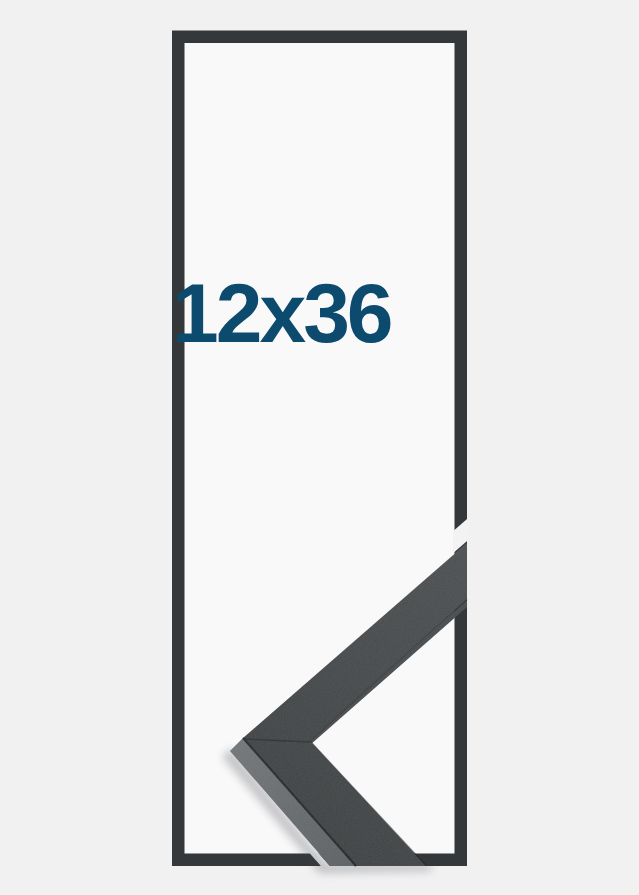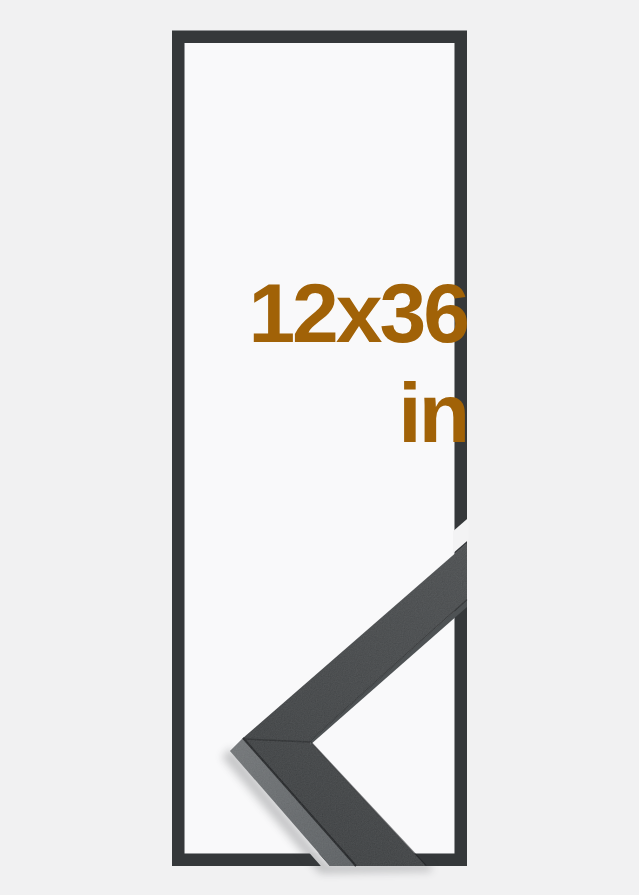--- a/index.html
+++ b/index.html
@@ -20,26 +20,26 @@
     position: absolute;
     left: 0;
     top: 0;
     display: block;
   }
   .size-label {
     position: absolute;
     left: 172px;
     top: 263px;
     width: 295px;
-    text-align: right;
+    text-align: left;
     font-weight: 700;
     font-size: 84px;
     line-height: 100px;
     letter-spacing: -3px;
-    color: #a16207;
+    color: #0c4a6e;
     user-select: none;
   }
   .size-label .line {
     display: block;
     white-space: nowrap;
   }
 </style>
 </head>
 <body>
 
@@ -92,16 +92,15 @@
       <polyline points="467,599.5 310,741 426,865.5" fill="none" stroke="#1d1f21" stroke-width="1.3" opacity="0.55"></polyline>
 
       <line x1="466" y1="544" x2="244" y2="737" stroke="#ffffff" stroke-width="1" opacity="0.08"></line>
 
       <polygon points="467,543 243,738 230,751 330,866 426,866 310,741 467,600" fill="#ffffff" filter="url(#grain)" opacity="0.10"></polygon>
     </g>
   </svg>
 
   <div class="size-label">
     <span class="line">12x36</span>
-    <span class="line">in</span>
   </div>
 
 </div>
 
 </body></html>

